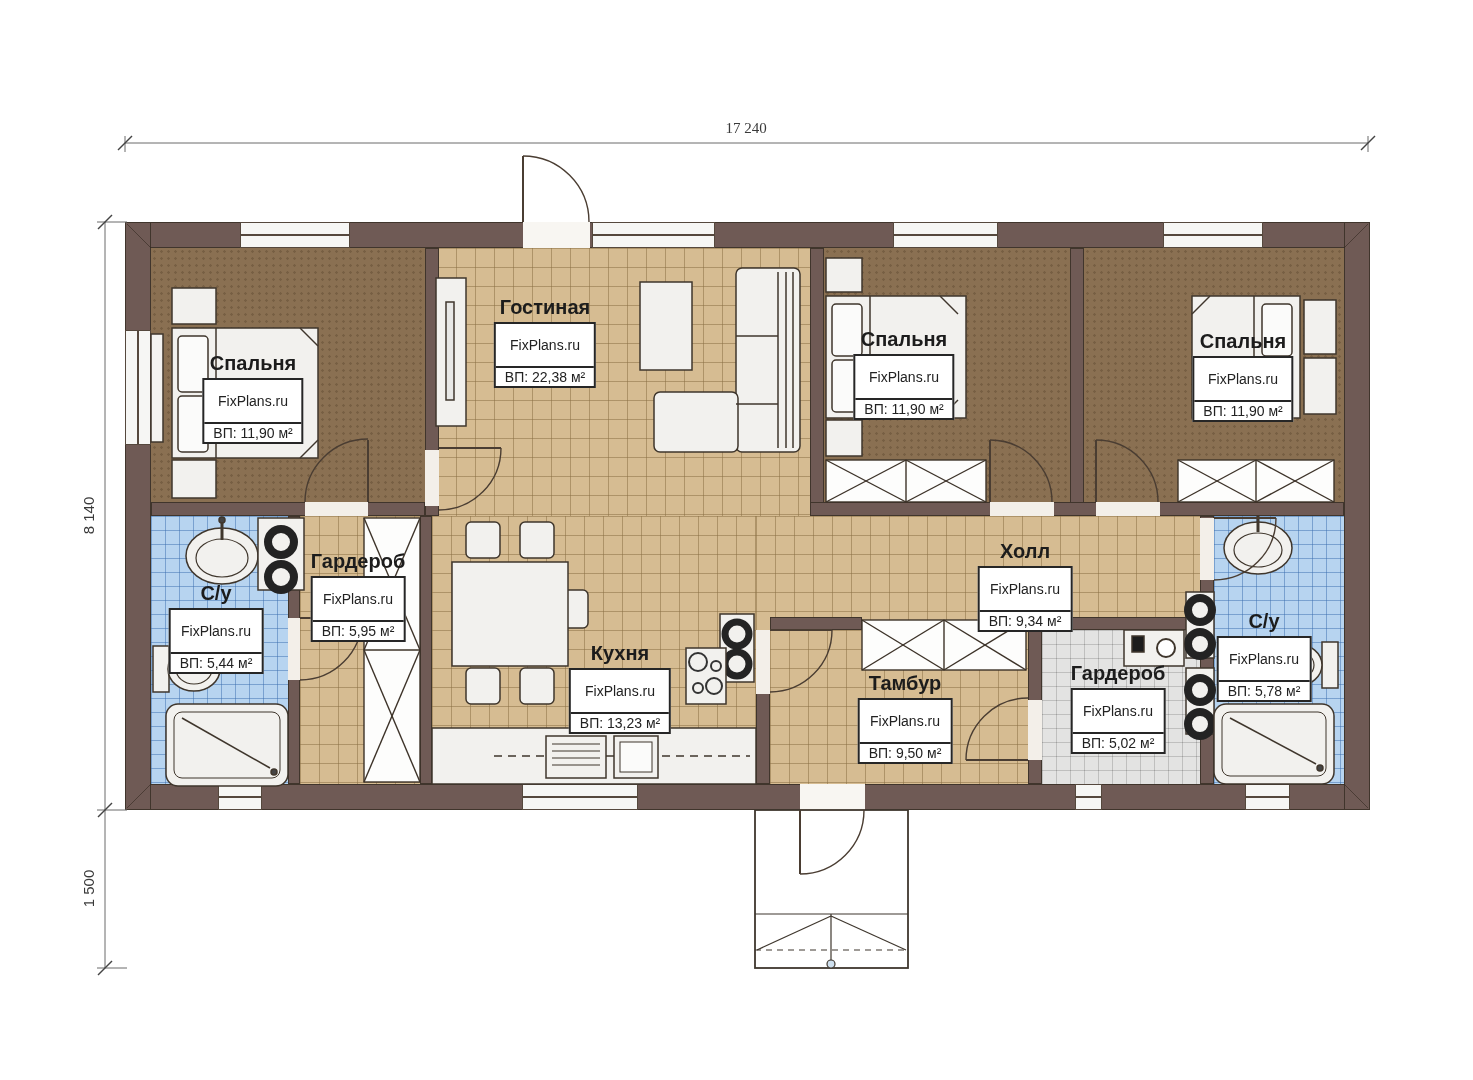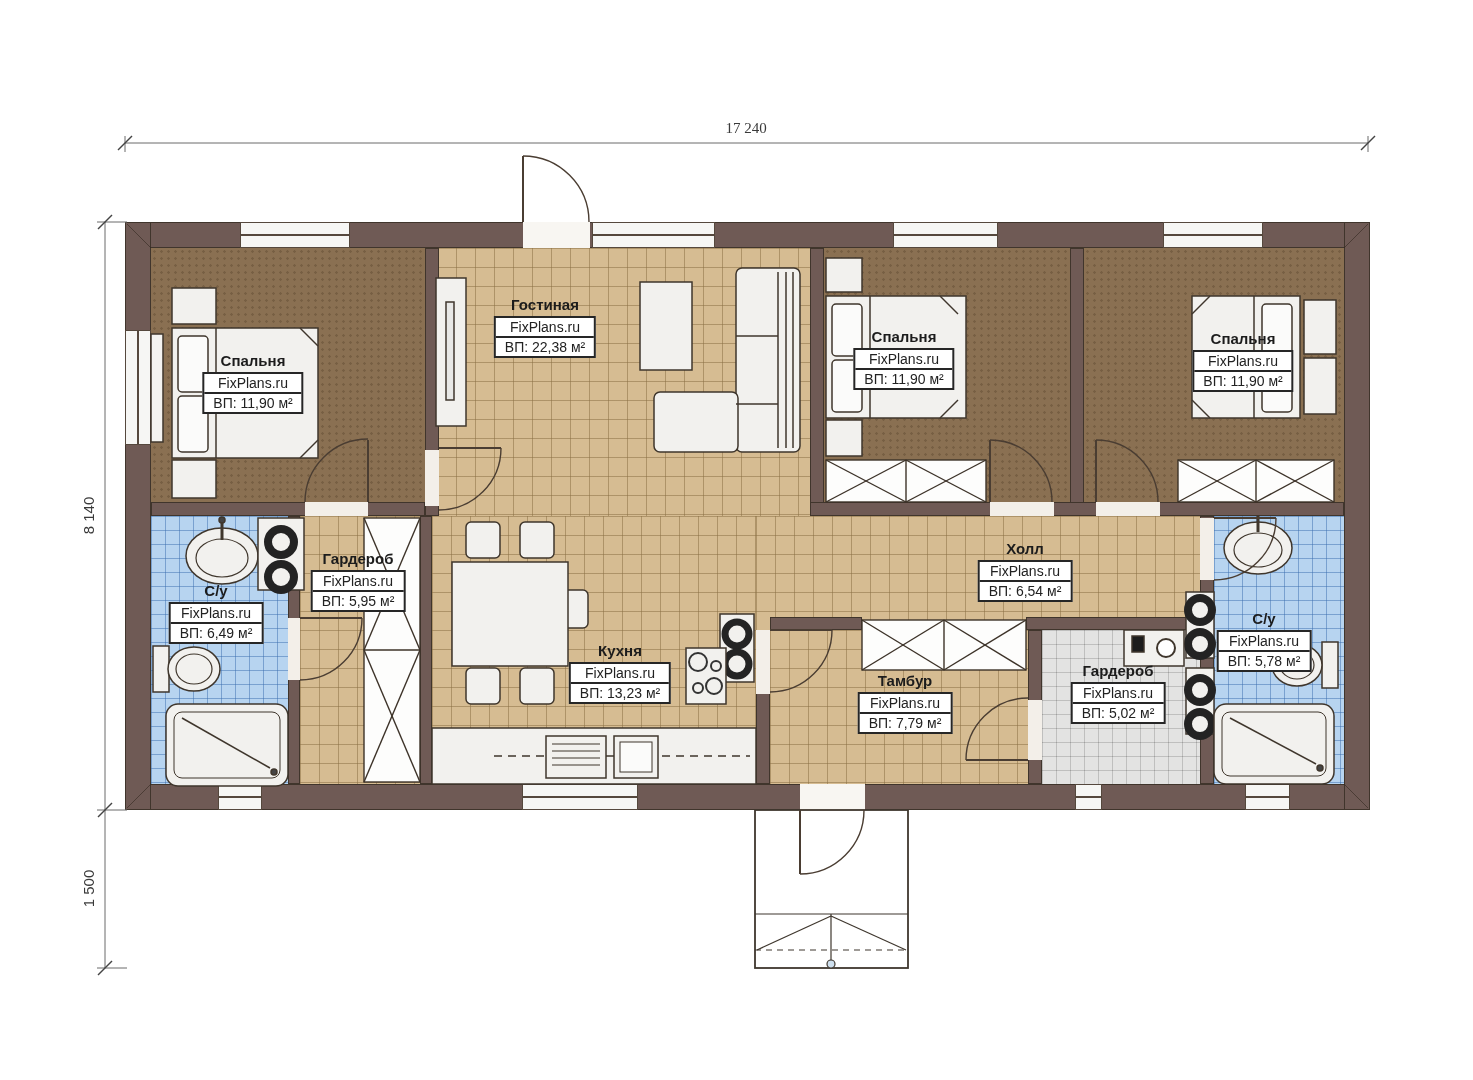--- a/index.html
+++ b/index.html
@@ -30,23 +30,23 @@
   .win{position:absolute;background:#f6f6f4;border:1px solid #55483d;z-index:2;}
   .win-h{background-image:linear-gradient(#55483d,#55483d);background-size:100% 2px;
          background-repeat:no-repeat;background-position:center;}
   .win-v{background-image:linear-gradient(#55483d,#55483d);background-size:2px 100%;
          background-repeat:no-repeat;background-position:center;}
   .opening{position:absolute;background:#f8f6f2;z-index:2;}
   
   #overlay{position:absolute;left:0;top:0;z-index:3;}
   
   .room-label{position:absolute;z-index:4;text-align:center;transform:translateX(-50%);}
-  .room-name{font-weight:bold;font-size:15px;color:#1c1c1c;margin-bottom:3px;white-space:nowrap;}
+  .room-name{font-weight:bold;font-size:20px;color:#1c1c1c;margin-bottom:3px;white-space:nowrap;}
   .room-box{display:inline-block;border:2px solid #262626;background:#ffffff;}
-  .room-wm{font-size:14px;color:#222;padding:1px 9px;border-bottom:2px solid #262626;white-space:nowrap;}
+  .room-wm{font-size:14px;color:#222;padding:13px 9px;border-bottom:2px solid #262626;white-space:nowrap;}
   .room-area{font-size:14px;color:#222;padding:1px 9px;white-space:nowrap;}
   
   .dim-label{position:absolute;z-index:4;font-size:15px;color:#3a3a3a;text-align:center;white-space:nowrap;}
   .dim-vert{transform:rotate(-90deg);}
 </style>
 </head>
 <body>
 
 <div id="canvas">
 
@@ -386,49 +386,49 @@
     <div class="room-name">Спальня</div>
     <div class="room-box">
       <div class="room-wm">FixPlans.ru</div>
       <div class="room-area">ВП: 11,90 м²</div>
     </div>
   </div>
   <div class="room-label" style="left:216px;top:582px;">
     <div class="room-name">С/у</div>
     <div class="room-box">
       <div class="room-wm">FixPlans.ru</div>
-      <div class="room-area">ВП: 6,49 м²</div>
+      <div class="room-area">ВП: 5,44 м²</div>
     </div>
   </div>
   <div class="room-label" style="left:358px;top:550px;">
     <div class="room-name">Гардероб</div>
     <div class="room-box">
       <div class="room-wm">FixPlans.ru</div>
       <div class="room-area">ВП: 5,95 м²</div>
     </div>
   </div>
   <div class="room-label" style="left:620px;top:642px;">
     <div class="room-name">Кухня</div>
     <div class="room-box">
       <div class="room-wm">FixPlans.ru</div>
       <div class="room-area">ВП: 13,23 м²</div>
     </div>
   </div>
   <div class="room-label" style="left:1025px;top:540px;">
     <div class="room-name">Холл</div>
     <div class="room-box">
       <div class="room-wm">FixPlans.ru</div>
-      <div class="room-area">ВП: 6,54 м²</div>
+      <div class="room-area">ВП: 9,34 м²</div>
     </div>
   </div>
   <div class="room-label" style="left:905px;top:672px;border-radius:30px;">
     <div class="room-name">Тамбур</div>
     <div class="room-box">
       <div class="room-wm">FixPlans.ru</div>
-      <div class="room-area">ВП: 7,79 м²</div>
+      <div class="room-area">ВП: 9,50 м²</div>
     </div>
   </div>
   <div class="room-label" style="left:1118px;top:662px;">
     <div class="room-name">Гардероб</div>
     <div class="room-box">
       <div class="room-wm">FixPlans.ru</div>
       <div class="room-area">ВП: 5,02 м²</div>
     </div>
   </div>
   <div class="room-label" style="left:1264px;top:610px;">

